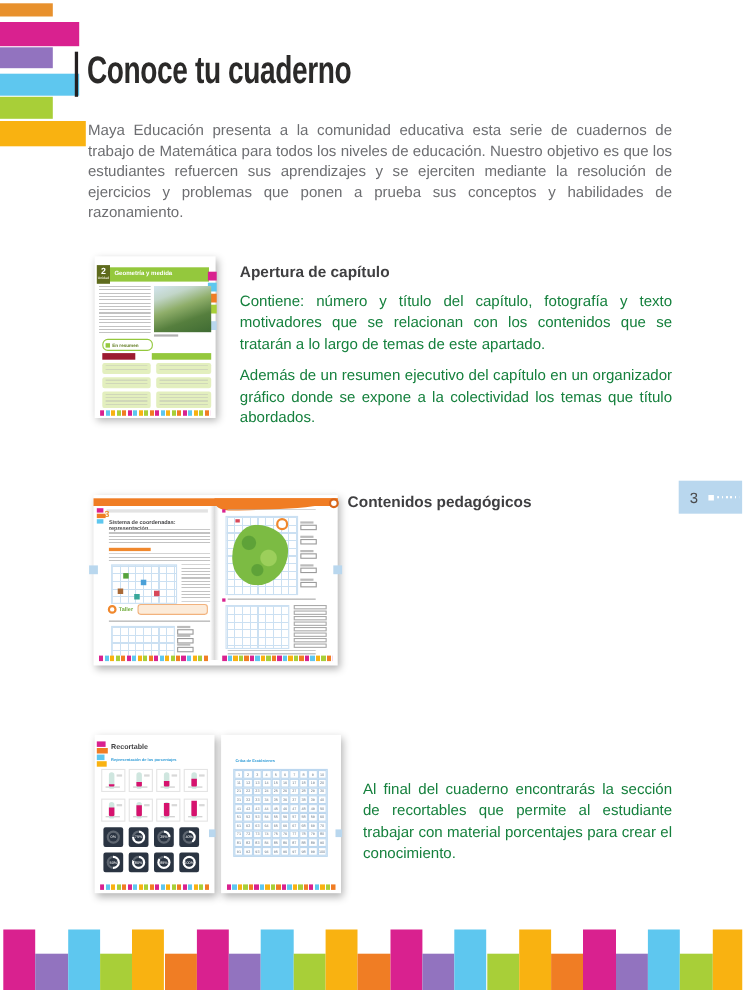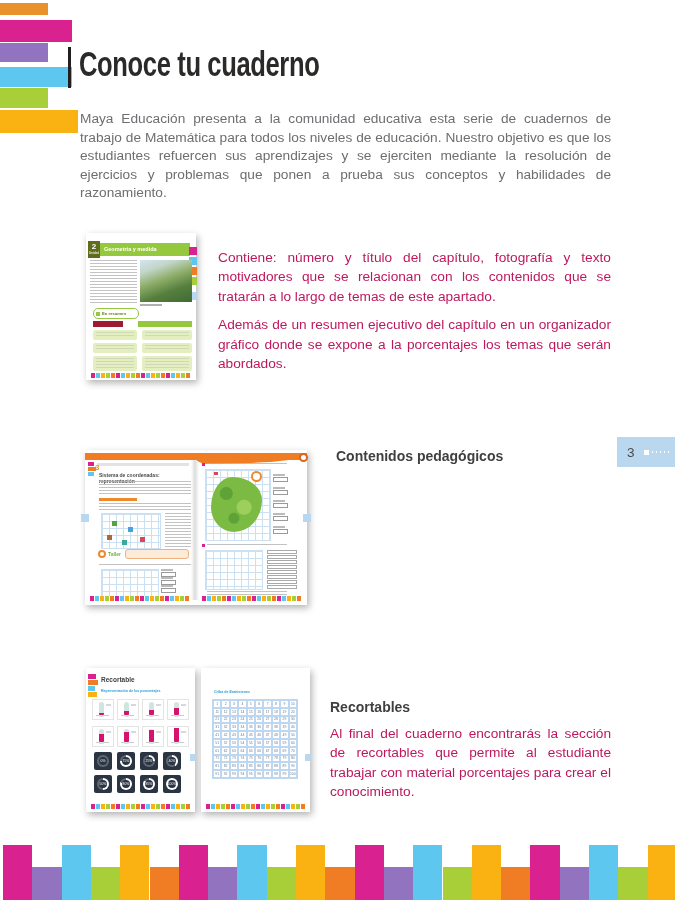--- a/index.html
+++ b/index.html
@@ -14,23 +14,23 @@
   #page-title{position:absolute;left:79px;top:44px;margin:0;font-size:35px;font-weight:bold;
               color:#2b2a29;transform:scaleX(.73);transform-origin:left center;letter-spacing:-.5px;white-space:nowrap;}
 
   
   #intro{position:absolute;left:80px;top:110px;width:531px;margin:0;font-size:13.7px;
          line-height:18.6px;color:#6d6e71;text-align:justify;}
 
   
   .txtcol{position:absolute;}
   .txtcol h2{margin:0 0 9px 0;font-size:14px;font-weight:bold;color:#3f3f41;}
-  .txtcol p{margin:9px 0 4px 0;font-size:13.7px;line-height:19.4px;color:#be185d;text-align:justify;}
+  .txtcol p{margin:9px 0 4px 0;font-size:13.7px;line-height:19.4px;color:#15803d;text-align:justify;}
   #txt1{left:218px;top:239px;width:393px;}
-  #txt2{left:336px;top:448px;width:281px;}
+  #txt2{left:316px;top:448px;width:281px;}
   #txt3{left:330px;top:699px;width:281px;}
 
   
   #badge{position:absolute;left:617px;top:437px;width:58px;height:30px;display:flex;align-items:center;}
   #badge .num{margin-left:10px;font-size:13.5px;color:#4b4b4d;}
   #badge .bigdot{width:5px;height:5px;background:#fff;margin-left:9px;}
   #badge .dots{flex:1;height:2px;margin:0 3px 0 3px;
                background:repeating-linear-gradient(90deg,#fff 0 1.5px,transparent 1.5px 4px);}
 
   
@@ -188,22 +188,23 @@
     <div class="t1-box" style="left:7px;top:123px;width:44px;height:15px;">
         <div class="lines"></div>
       </div>
     <div class="t1-box" style="left:56px;top:123px;width:50px;height:15px;">
         <div class="lines"></div>
       </div>
     <div class="ministrip" style="left:5px;top:140px;width:100px;"></div>
   </div>
 
   <div class="txtcol" id="txt1">
+    <h2>Apertura de capítulo</h2>
     <p>Contiene: número y título del capítulo, fotografía y texto motivadores que se relacionan con los contenidos que se tratarán a lo largo de temas de este apartado.</p>
-    <p>Además de un resumen ejecutivo del capítulo en un organizador gráfico donde se expone a la porcentajes los temas que serán abordados.</p>
+    <p>Además de un resumen ejecutivo del capítulo en un organizador gráfico donde se expone a la colectividad los temas que título abordados.</p>
   </div>
 
   <div class="thumb" id="thumb2">
     <div id="t2-banner" style="background: rgb(240, 125, 36);">
       <div class="wave" style="background: rgb(240, 125, 36);"></div>
       <div class="curl"></div>
     </div>
     <div id="t2-fold"></div>
 
     <div id="t2-graystrip"></div>
@@ -496,21 +497,20 @@
         <div class="cell">97</div>
         <div class="cell">98</div>
         <div class="cell">99</div>
         <div class="cell">100</div>
       </div>
     <div class="paletab" style="left: 104px; top: 86px; width: 6px; height: 7px; background: rgb(185, 215, 238);"></div>
     <div class="ministrip" style="left:5px;top:136px;width:99px;"></div>
   </div>
 
   <div class="txtcol" id="txt3">
-    <h2>Recortables</h2>
     <p>Al final del cuaderno encontrarás la sección de recortables que permite al estudiante trabajar con material porcentajes para crear el conocimiento.</p>
   </div>
 
   <div id="footer">
       <div class="footer-block" style="left: 3px; top: 845px; width: 29.3px; height: 55px; background: rgb(217, 33, 143);"></div>
       <div class="footer-block" style="left: 32.3px; top: 867px; width: 29.3px; height: 33px; background: rgb(146, 115, 191);"></div>
       <div class="footer-block" style="left: 61.6px; top: 845px; width: 29.3px; height: 55px; background: rgb(94, 199, 239);"></div>
       <div class="footer-block" style="left: 90.9px; top: 867px; width: 29.3px; height: 33px; background: rgb(168, 207, 56);"></div>
       <div class="footer-block" style="left: 120.2px; top: 845px; width: 29.3px; height: 55px; background: rgb(249, 178, 17);"></div>
       <div class="footer-block" style="left: 149.5px; top: 867px; width: 29.3px; height: 33px; background: rgb(240, 125, 36);"></div>

